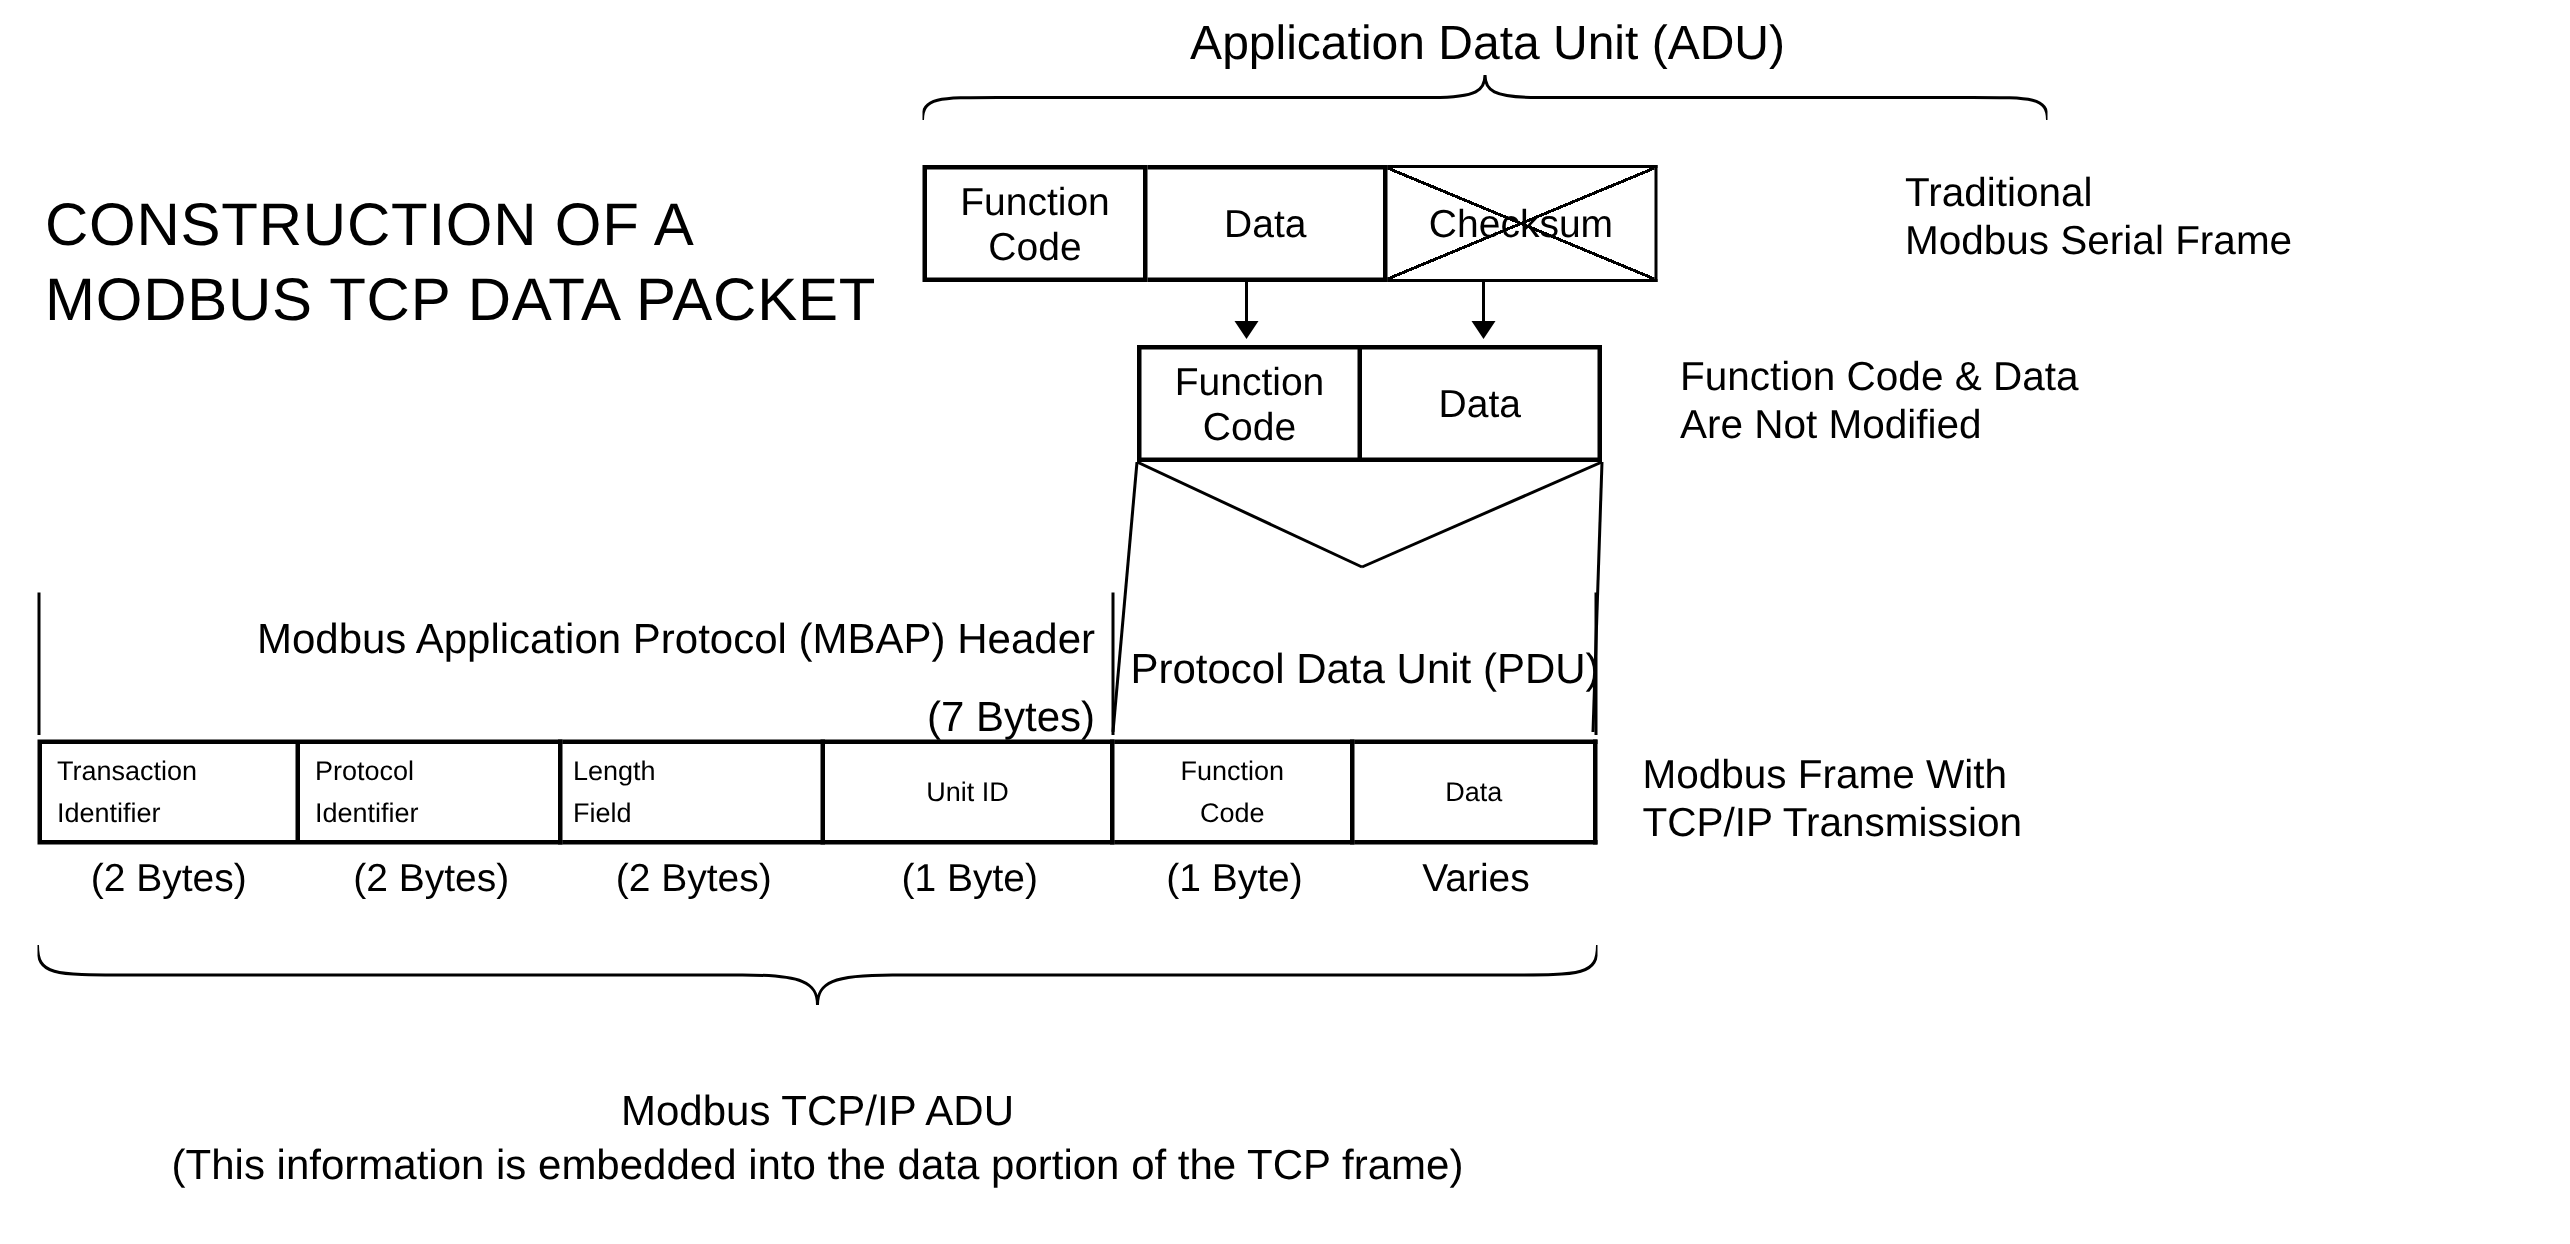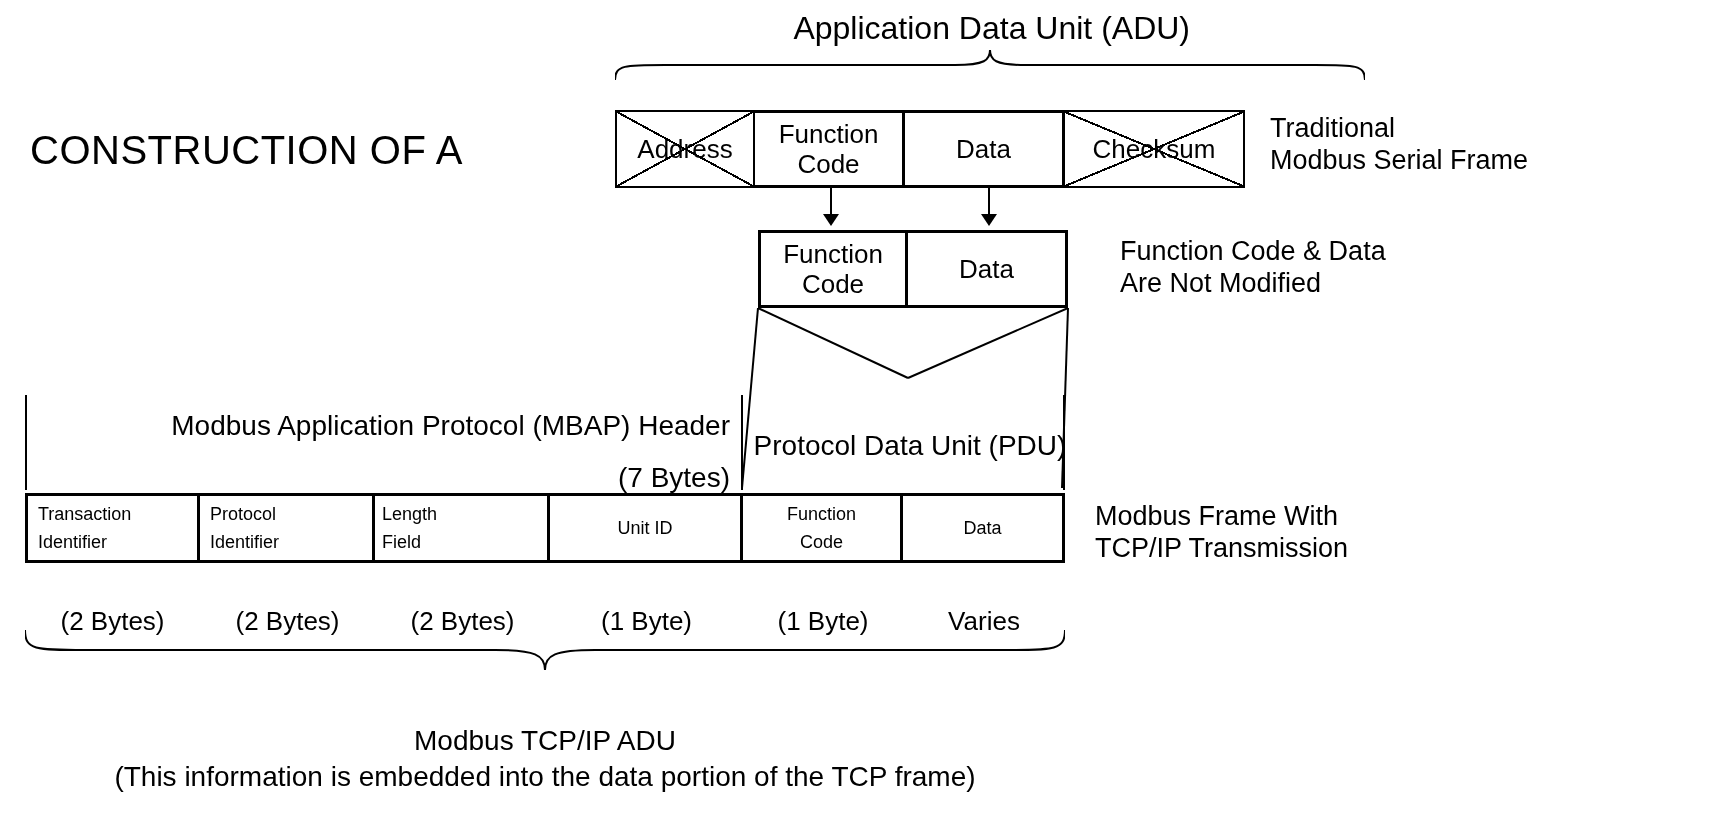--- a/index.html
+++ b/index.html
@@ -118,21 +118,20 @@
     left: 25px;
     display: flex;
   }
   .row3 .cell { height: 70px; font-size: 18px; line-height: 28px; }
   .bytes-row {
     position: absolute;
     top: 570px;
     left: 25px;
     display: flex;
     font-size: 26px;
-    margin-top: 36px;
   }
   .bytes-row > div { text-align: center; }
   .brace-bottom {
     position: absolute;
     top: 630px;
     left: 25px;
     width: 1040px;
     height: 40px;
   }
   .bottom-labels {
@@ -145,30 +144,30 @@
     line-height: 36px;
     margin-top: 13px;
   }
   svg { display: block; }
 </style>
 </head>
 <body>
 
 <div class="title">
   <div>CONSTRUCTION OF A</div>
+  <div>MODBUS TCP DATA PACKET</div>
 </div>
 
 <div class="adu-label">Application Data Unit (ADU)</div>
 
 <svg class="brace-top" viewBox="0 0 750 30">
   <path d="M0,30 C0,15 10,15 50,15 L340,15 C370,15 375,10 375,0 C375,10 380,15 410,15 L700,15 C740,15 750,15 750,30" fill="none" stroke="#000" stroke-width="2"></path>
 </svg>
 
 <div class="row1">
-  <div class="cell thin crossed" style="width:140px">Address</div>
   <div class="cell" style="width:150px;white-space:pre-line">Function
 Code</div>
   <div class="cell" style="width:160px">Data</div>
   <div class="cell thin crossed" style="width:180px">Checksum</div>
 </div>
 <div class="right-note" style="top:112px;left:1270px;white-space:pre-line">Traditional
 Modbus Serial Frame</div>
 
 <div class="arrow" style="left:830px;top:188px;height:36px"></div>
 <div class="arrow" style="left:988px;top:188px;height:36px"></div>

